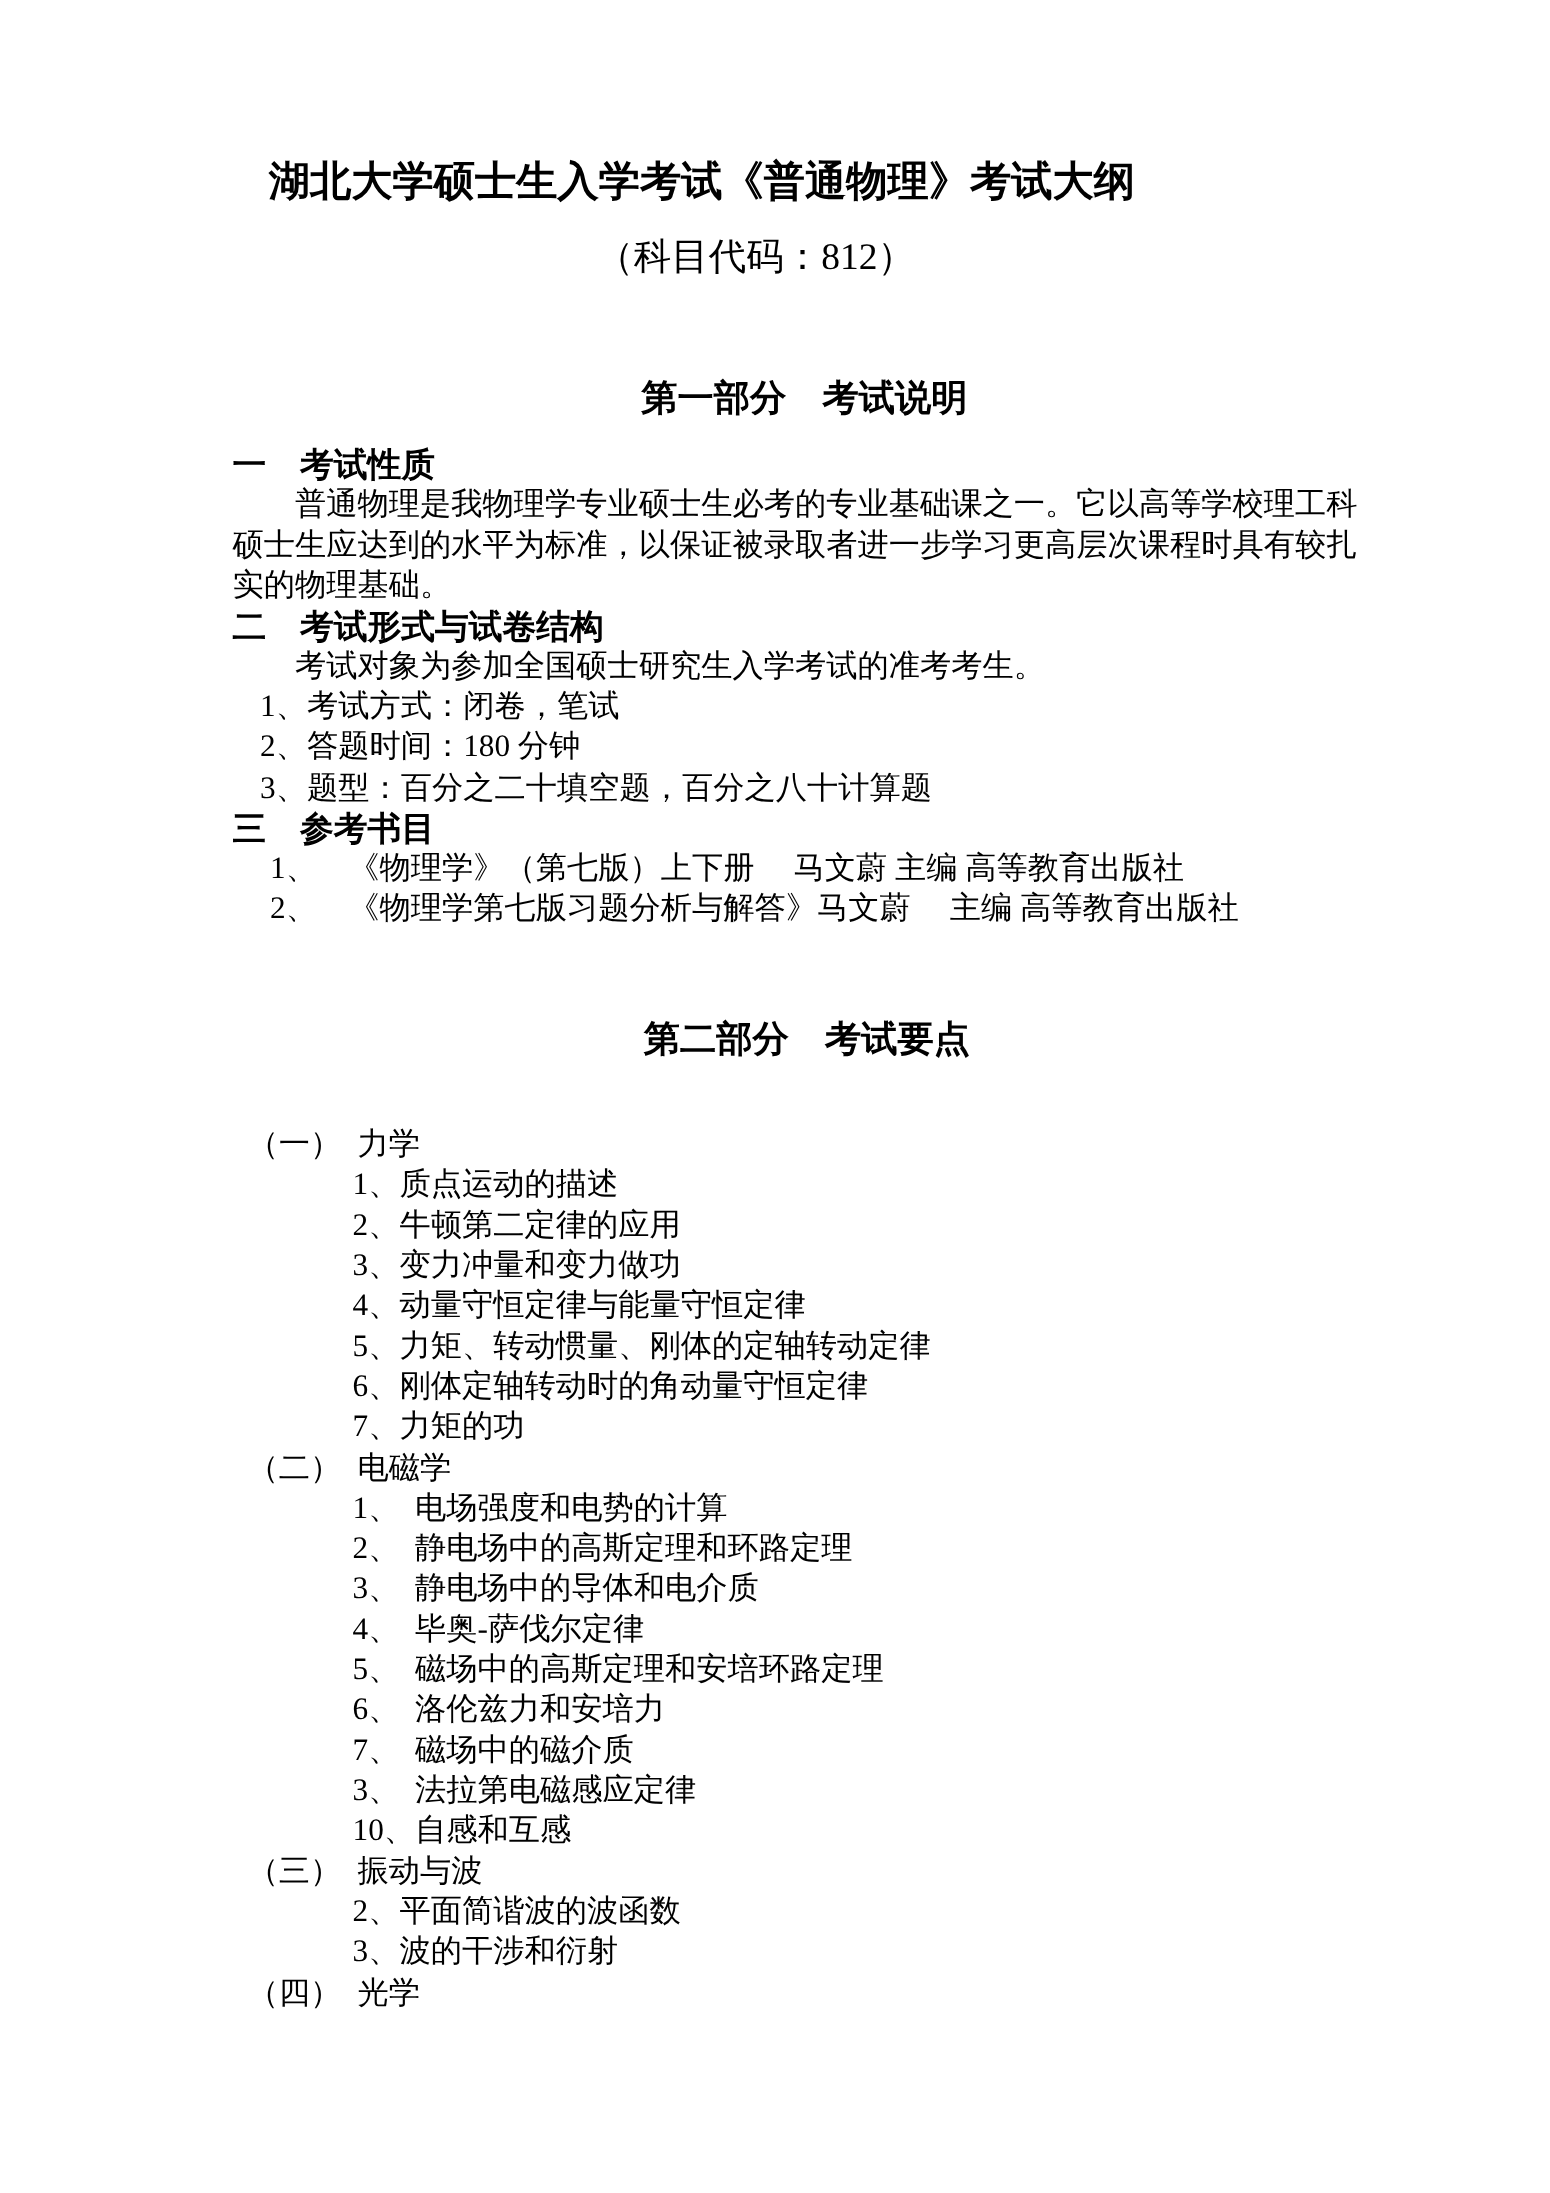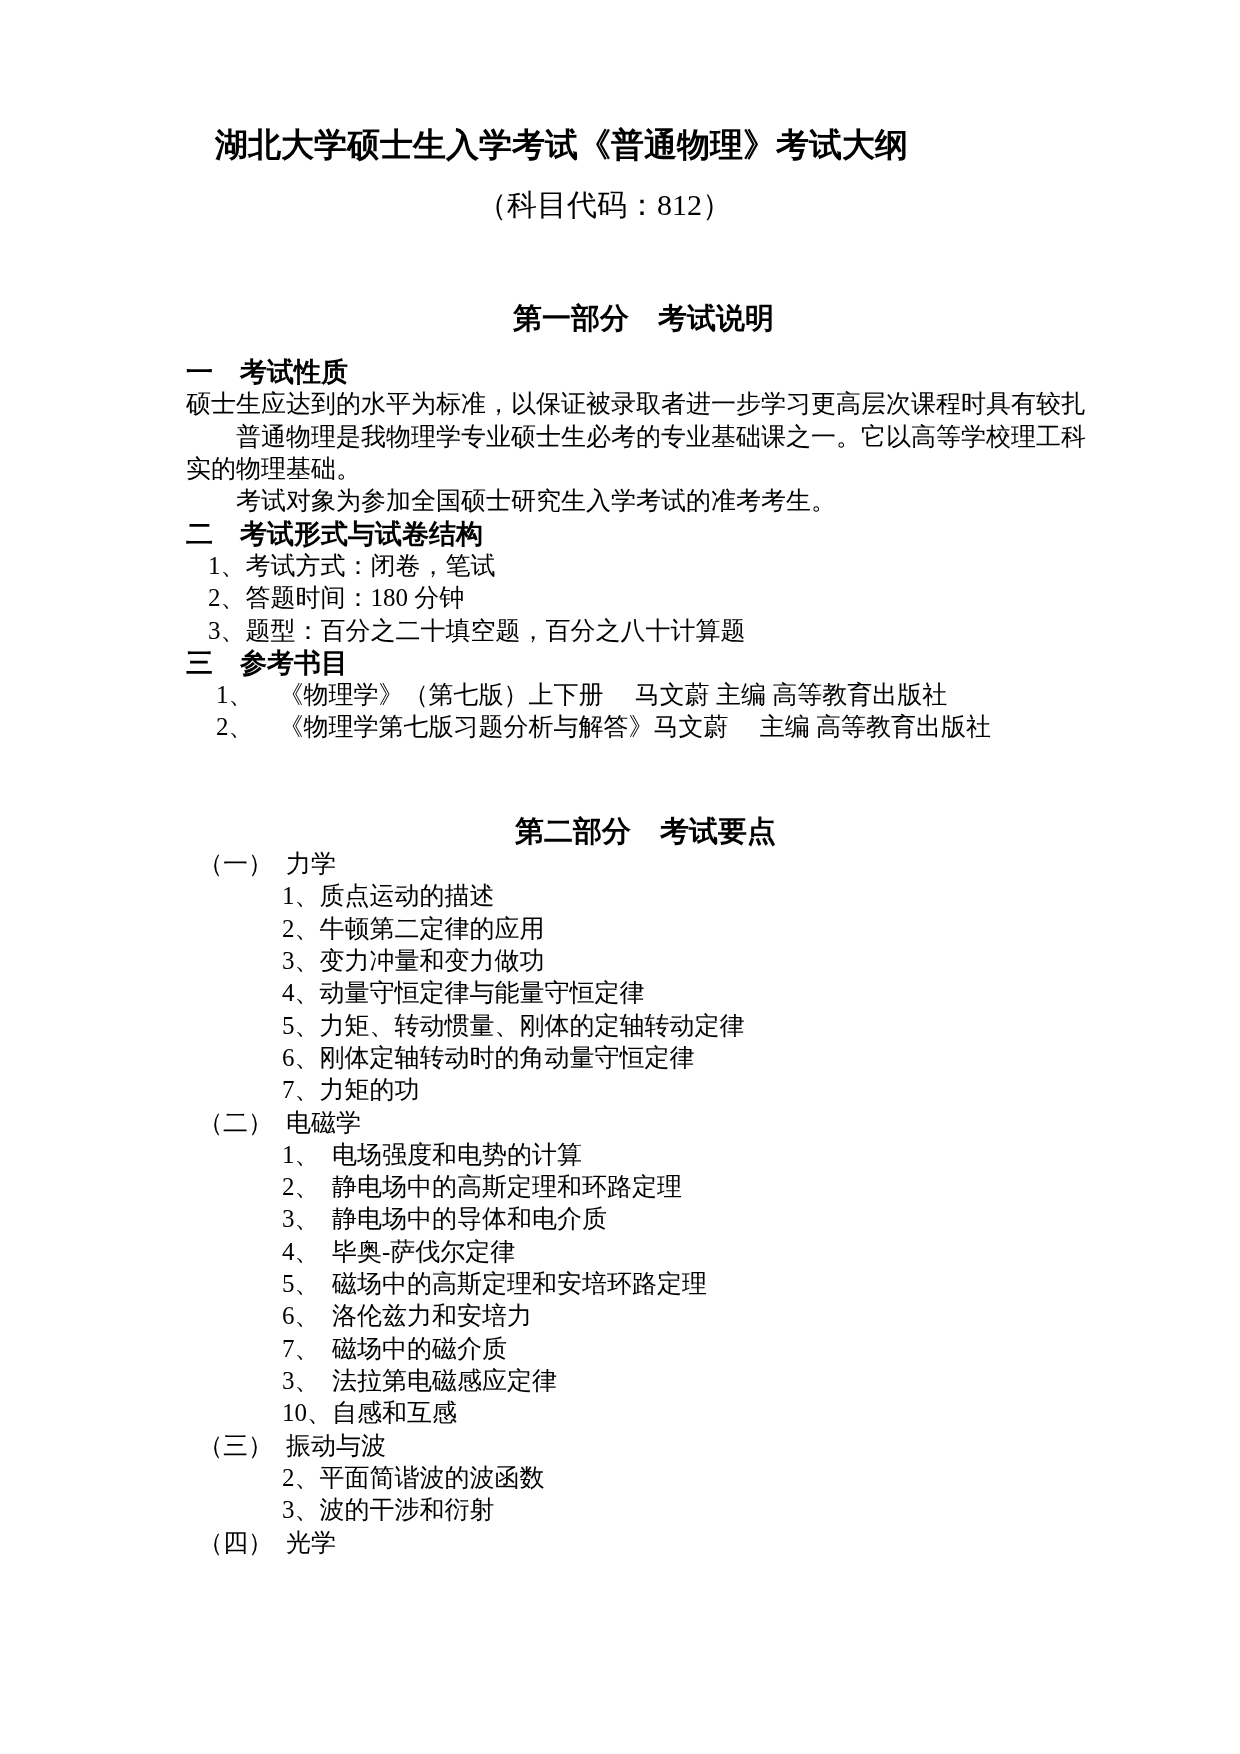--- a/index.html
+++ b/index.html
@@ -12,21 +12,21 @@
     overflow:hidden;
   }
   .abs{position:absolute;white-space:pre;}
   .h{font-family:"Liberation Sans","DejaVu Sans",sans-serif;font-weight:bold;}
   .doc-title{left:215px;top:123px;font-size:33px;letter-spacing:0px;}
   .doc-subtitle{left:477px;top:185px;font-size:30px;}
   .p1-heading{left:513px;top:299px;font-size:29px;}
   .p2-heading{left:515px;top:812px;font-size:29px;}
   .flow{position:absolute;left:186px;}
   .flow1{top:356px;}
-  .flow2{top:848px;font-family:Liberation Serif, serif;}
+  .flow2{top:900px;font-family:Liberation Serif, serif;}
   .ln{line-height:32.32px;font-size:25px;white-space:pre;}
   .ln.shead{font-size:27px;}
   .slbl1{display:inline-block;width:54px;white-space:pre;}
   .ln.item1{padding-left:22px;}
   .ln.book{padding-left:30px;}
   .ln.indent{padding-left:50px;}
   .ln.sec{padding-left:12px;}
   .sec-title{margin-left:13px;}
   .ln.item2{padding-left:96px;}
 </style>
@@ -35,26 +35,26 @@
 
 <div class="page">
 
   <div class="abs h doc-title">湖北大学硕士生入学考试《普通物理》考试大纲</div>
   <div class="abs doc-subtitle">（科目代码：812）</div>
 
   <div class="abs h p1-heading">第一部分　考试说明</div>
 
   <div class="flow flow1">
     <div class="ln shead h"><span class="slbl1">一</span><span>考试性质</span></div>
+    <div class="ln indent">普通物理是我物理学专业硕士生必考的专业基础课之一。它以高等学校理工科</div>
     <div class="ln">硕士生应达到的水平为标准，以保证被录取者进一步学习更高层次课程时具有较扎</div>
-    <div class="ln indent">普通物理是我物理学专业硕士生必考的专业基础课之一。它以高等学校理工科</div>
     <div class="ln">实的物理基础。</div>
+    <div class="ln shead h"><span class="slbl1">二</span><span>考试形式与试卷结构</span></div>
+
     <div class="ln indent">考试对象为参加全国硕士研究生入学考试的准考考生。</div>
-
-    <div class="ln shead h"><span class="slbl1">二</span><span>考试形式与试卷结构</span></div>
     <div class="ln item1">1、考试方式：闭卷，笔试</div>
     <div class="ln item1">2、答题时间：180 分钟</div>
     <div class="ln item1">3、题型：百分之二十填空题，百分之八十计算题</div>
 
     <div class="ln shead h"><span class="slbl1">三</span><span>参考书目</span></div>
     <div class="ln book">1、　《物理学》（第七版）上下册　 马文蔚 主编 高等教育出版社</div>
     <div class="ln book">2、　《物理学第七版习题分析与解答》马文蔚　 主编 高等教育出版社</div>
   </div>
 
   <div class="abs h p2-heading">第二部分　考试要点</div>

